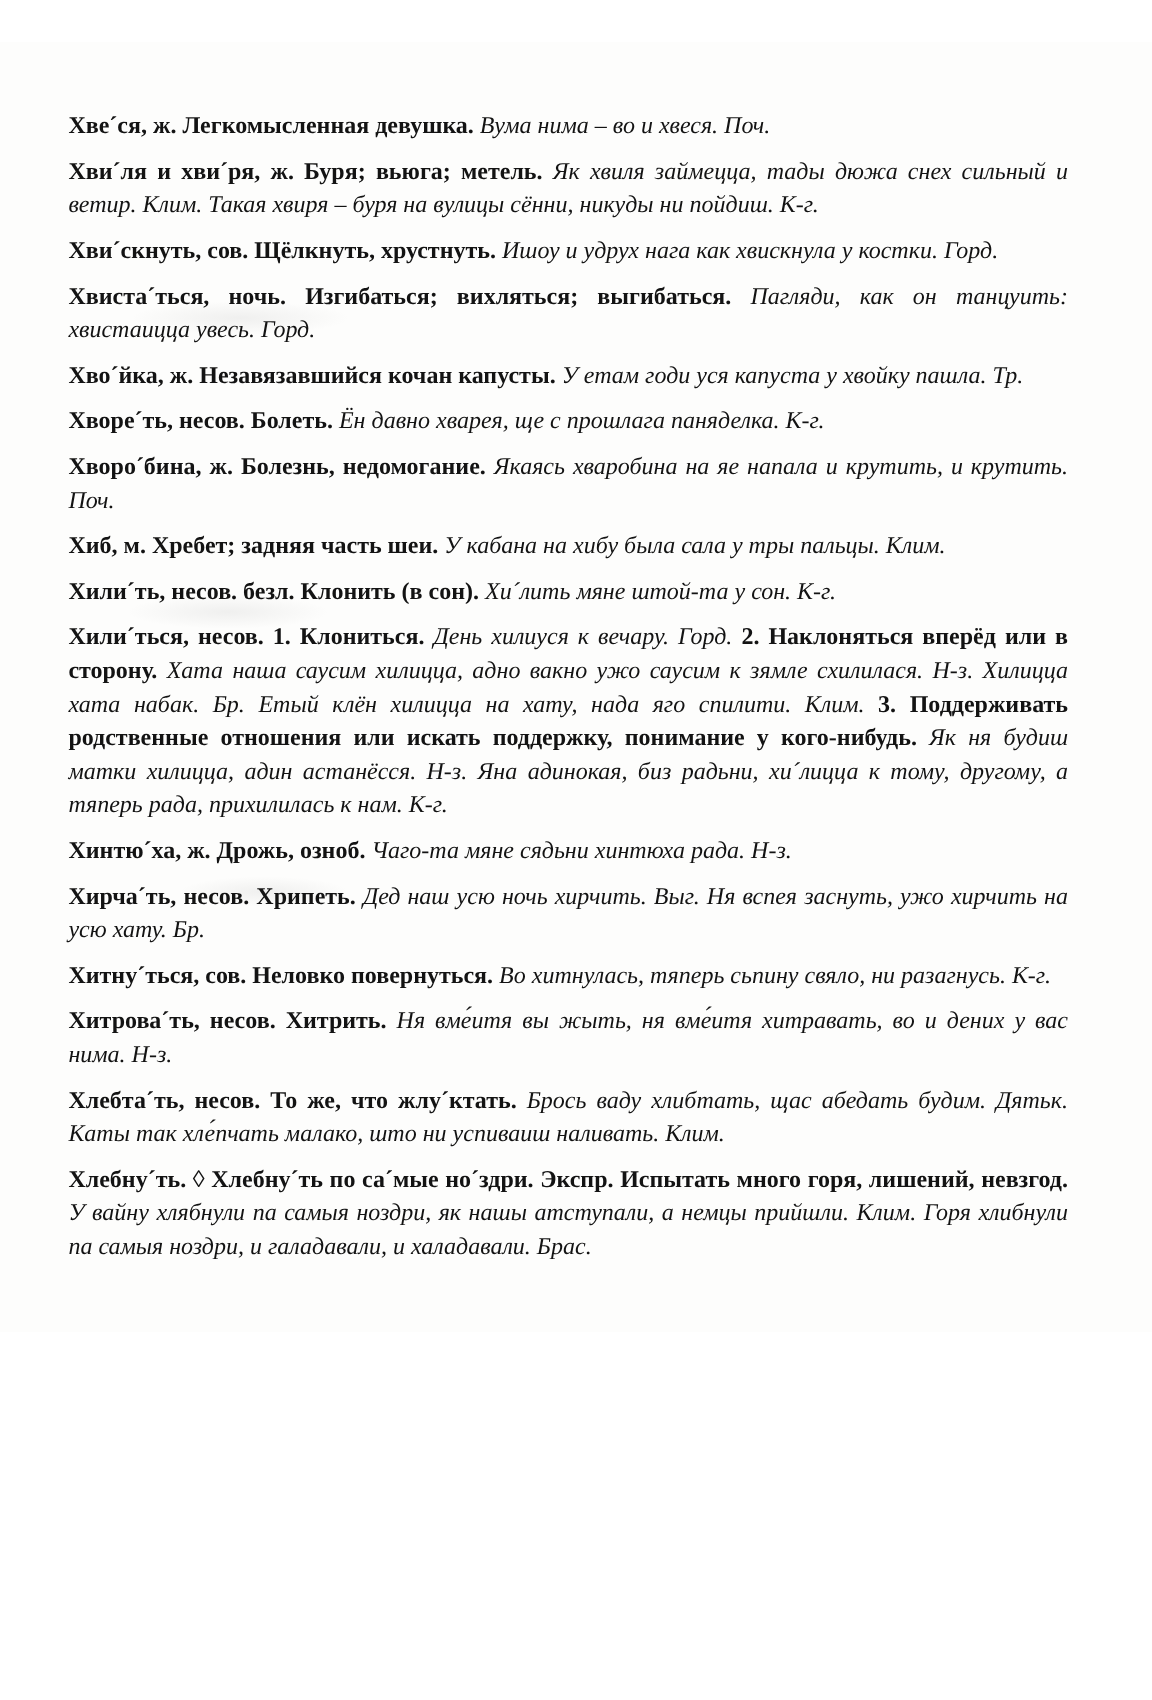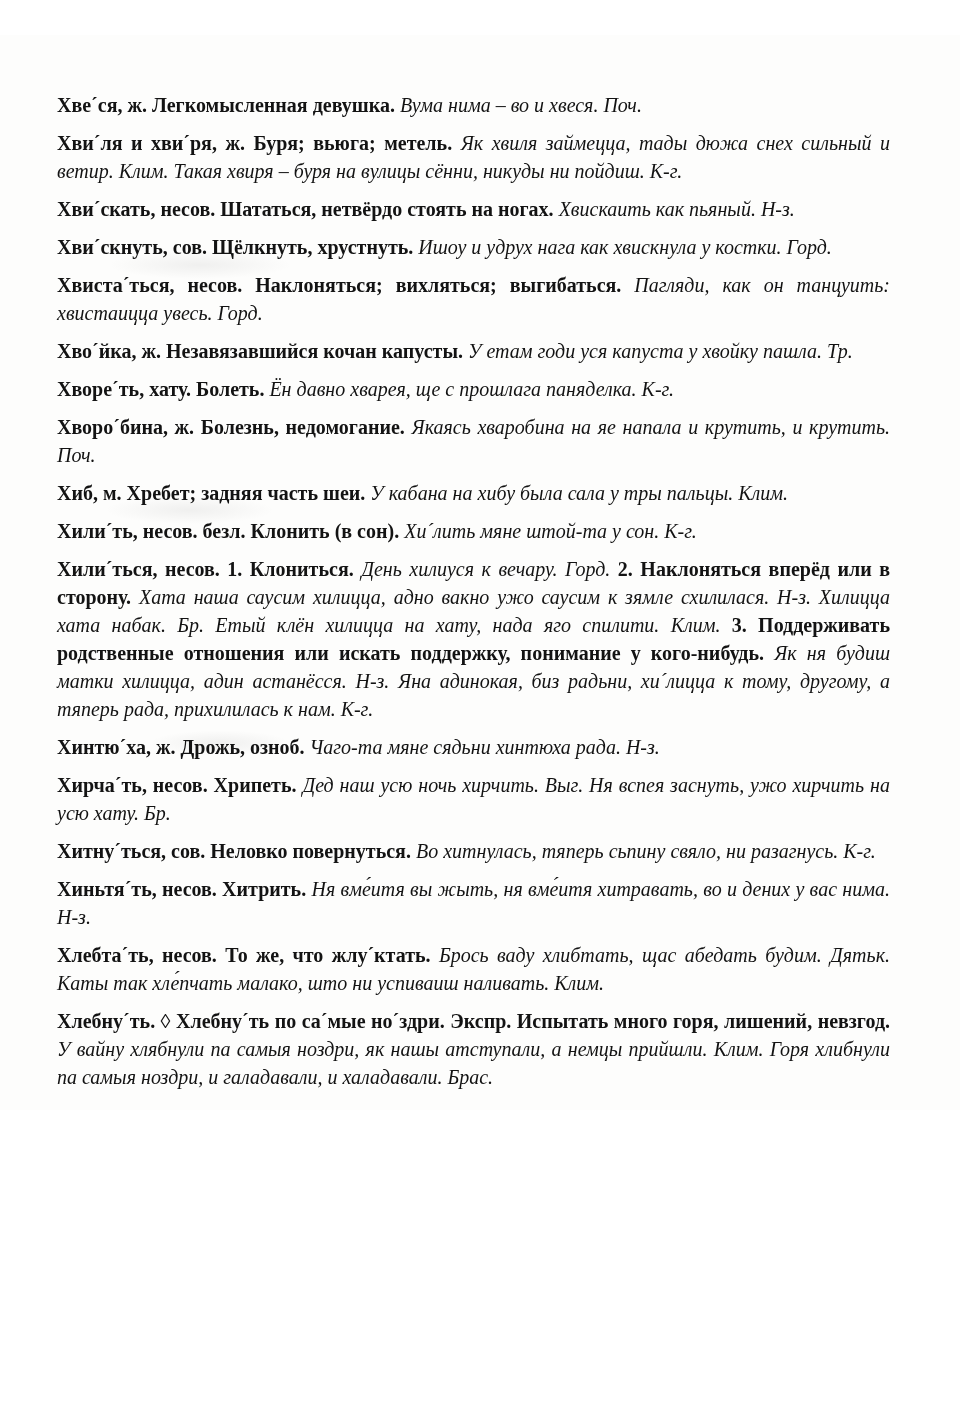--- a/index.html
+++ b/index.html
@@ -63,31 +63,30 @@
 
 <div class="page">
   <div class="ghost g1"></div>
   <div class="ghost g2"></div>
   <div class="ghost g3"></div>
 
   <main class="content">
 
   <p class="entry"><span class="bold">Хве´ся, ж. Легкомысленная девушка. </span><span class="italic">Вума нима – во и хвеся. Поч.</span></p>
       <p class="entry"><span class="bold">Хви´ля и хви´ря, ж. Буря; вьюга; метель. </span><span class="italic">Як хвиля займецца, тады дюжа снех сильный и ветир. Клим. Такая хвиря – буря на вулицы сённи, никуды ни пойдиш. К-г.</span></p>
-      <p class="entry"><span class="bold">Хви´скать, несов. Шататься, нетвёрдо стоять на ногах. </span><span class="italic">Хвискаить как пьяный. Н-з.</span></p>
       <p class="entry"><span class="bold">Хви´скнуть, сов. Щёлкнуть, хрустнуть. </span><span class="italic">Ишоу и удрух нага как хвискнула у костки. Горд.</span></p>
-      <p class="entry"><span class="bold">Хвиста´ться, несов. Наклоняться; вихляться; выгибаться. </span><span class="italic">Пагляди, как он танцуить: хвистаицца увесь. Горд.</span></p>
+      <p class="entry"><span class="bold">Хвиста´ться, ночь. Изгибаться; вихляться; выгибаться. </span><span class="italic">Пагляди, как он танцуить: хвистаицца увесь. Горд.</span></p>
       <p class="entry"><span class="bold">Хво´йка, ж. Незавязавшийся кочан капусты. </span><span class="italic">У етам годи уся капуста у хвойку пашла. Тр.</span></p>
-      <p class="entry"><span class="bold">Хворе´ть, хату. Болеть. </span><span class="italic">Ён давно хварея, ще с прошлага паняделка. К-г.</span></p>
+      <p class="entry"><span class="bold">Хворе´ть, несов. Болеть. </span><span class="italic">Ён давно хварея, ще с прошлага паняделка. К-г.</span></p>
       <p class="entry"><span class="bold">Хворо´бина, ж. Болезнь, недомогание. </span><span class="italic">Якаясь хваробина на яе напала и крутить, и крутить. Поч.</span></p>
       <p class="entry"><span class="bold">Хиб, м. Хребет; задняя часть шеи. </span><span class="italic">У кабана на хибу была сала у тры пальцы. Клим.</span></p>
       <p class="entry"><span class="bold">Хили´ть, несов. безл. Клонить (в сон). </span><span class="italic">Хи´лить мяне штой-та у сон. К-г.</span></p>
       <p class="entry"><span class="bold">Хили´ться, несов. 1. Клониться. </span><span class="italic">День хилиуся к вечару. Горд. </span><span class="bold">2. Наклоняться вперёд или в сторону. </span><span class="italic">Хата наша саусим хилицца, адно вакно ужо саусим к зямле схилилася. Н-з. Хилицца хата набак. Бр. Етый клён хилицца на хату, нада яго спилити. Клим. </span><span class="bold">3. Поддерживать родственные отношения или искать поддержку, понимание у кого-нибудь. </span><span class="italic">Як ня будиш матки хилицца, адин астанёсся. Н-з. Яна адинокая, биз радьни, хи´лицца к тому, другому, а тяперь рада, прихилилась к нам. К-г.</span></p>
       <p class="entry"><span class="bold">Хинтю´ха, ж. Дрожь, озноб. </span><span class="italic">Чаго-та мяне сядьни хинтюха рада. Н-з.</span></p>
       <p class="entry"><span class="bold">Хирча´ть, несов. Хрипеть. </span><span class="italic">Дед наш усю ночь хирчить. Выг. Ня вспея заснуть, ужо хирчить на усю хату. Бр.</span></p>
       <p class="entry"><span class="bold">Хитну´ться, сов. Неловко повернуться. </span><span class="italic">Во хитнулась, тяперь сьпину свяло, ни разагнусь. К-г.</span></p>
-      <p class="entry"><span class="bold">Хиньтя´ть, несов. Хитрить. </span><span class="italic">Ня вме́итя вы жыть, ня вме́итя хитравать, во и дених у вас нима. Н-з.</span></p>
+      <p class="entry"><span class="bold">Хитрова´ть, несов. Хитрить. </span><span class="italic">Ня вме́итя вы жыть, ня вме́итя хитравать, во и дених у вас нима. Н-з.</span></p>
       <p class="entry"><span class="bold">Хлебта´ть, несов. То же, что жлу´ктать. </span><span class="italic">Брось ваду хлибтать, щас абедать будим. Дятьк. Каты так хле́пчать малако, што ни успиваиш наливать. Клим.</span></p>
       <p class="entry"><span class="bold">Хлебну´ть. ◊ Хлебну´ть по са´мые но´здри. Экспр. Испытать много горя, лишений, невзгод. </span><span class="italic">У вайну хлябнули па самыя ноздри, як нашы атступали, а немцы прийшли. Клим. Горя хлибнули па самыя ноздри, и галадавали, и халадавали. Брас.</span></p>
     </main>
 
   <div class="page-number">338</div>
 </div>
 
 </body></html>

